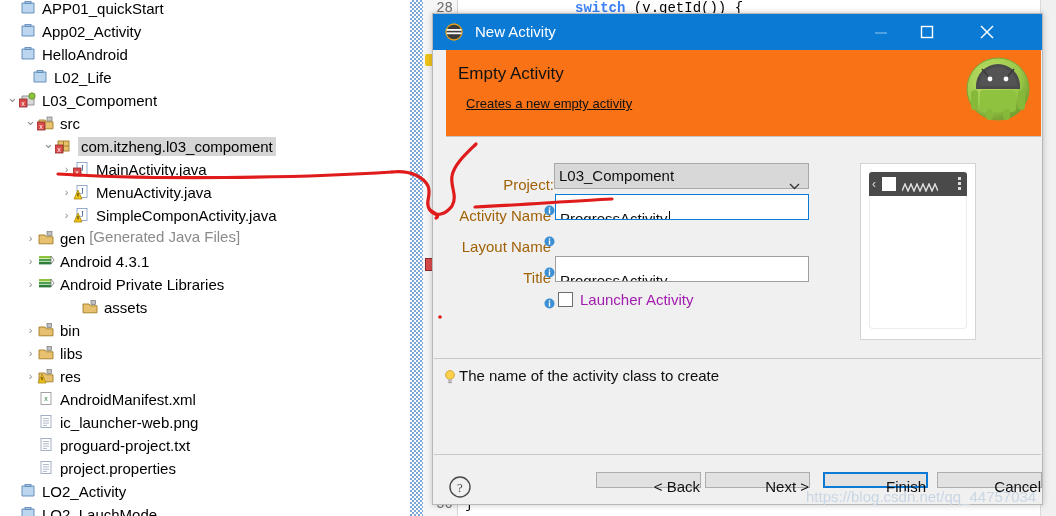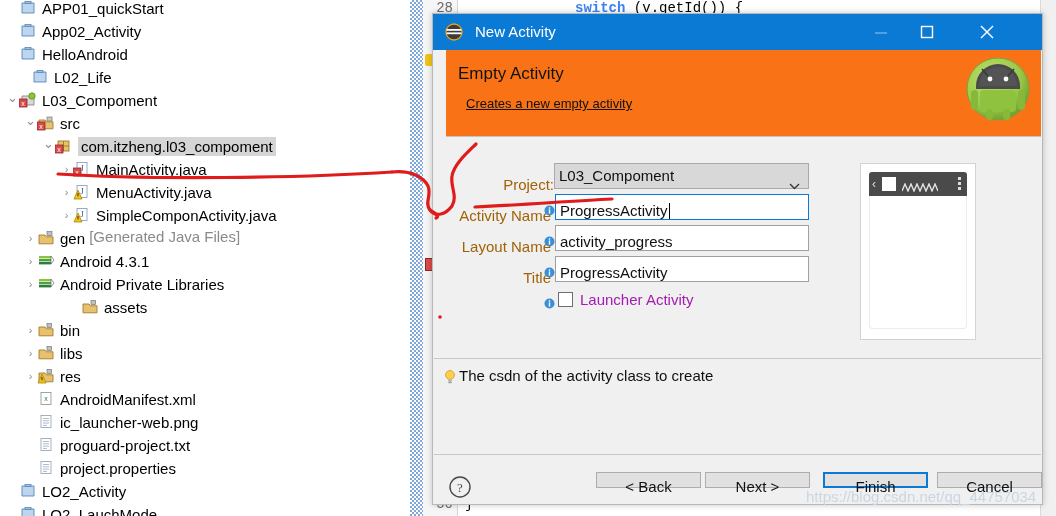--- a/index.html
+++ b/index.html
@@ -89,21 +89,21 @@
   }
   .frow{position:absolute;height:26px;}
   .flabel{
     position:absolute;right:0;top:0;line-height:26px;font-size:15px;color:#a16207;
     white-space:nowrap;text-align:right;margin-top:9px;
   }
   .iicon{position:absolute;width:11px;height:11px;top:8px;}
   .finput{
     position:absolute;height:26px;box-sizing:border-box;
     background:#fff;border:1px solid #a0a0a0;
-    font-size:15px;color:#101010;line-height:24px;padding:4px 4px;
+    font-size:15px;color:#101010;line-height:24px;padding:12px 4px;
     font-family:"Liberation Sans", sans-serif;white-space:nowrap;overflow:hidden;
   }
   .finput.focus{border:1px solid #0b7ad4;}
   .caret{display:inline-block;width:1px;height:16px;background:#000;
          vertical-align:-3px;margin-left:1px;}
   .fcombo{
     position:absolute;height:26px;box-sizing:border-box;
     background:#d8d8d8;border:1px solid #a9a9a9;
     font-size:15px;color:#101010;line-height:24px;padding:0 4px;
   }
@@ -132,21 +132,21 @@
   }
   #hintbar .bulb{position:absolute;left:10px;top:11px;width:12px;height:14px;}
   #hintbar .htxt{position:absolute;left:25px;top:8px;font-size:15px;color:#101010;}
   #footer{
     position:absolute;left:1px;top:440px;right:1px;bottom:1px;
     background:#f0f0f0;border-top:1px solid #c9c9c9;
   }
   .btn{
     position:absolute;top:17px;height:16px;box-sizing:border-box;
     background:#e1e1e1;border:1px solid #adadad;
-    font-size:15px;color:#101010;text-align:center;line-height:28px;
+    font-size:15px;color:#101010;text-align:right;line-height:28px;
     font-family:"Liberation Sans", sans-serif;
   }
   .btn.default{border:2px solid #0b7ad4;background:#e1e1e1;line-height:26px;}
   #helpbtn{position:absolute;left:14px;top:20px;width:24px;height:24px;}
   #watermark{
     position:absolute;left:806px;top:488px;font-size:15px;
     color:#c9d6e4;white-space:nowrap;
     font-family:"Liberation Sans", sans-serif;
   }
   
@@ -393,23 +393,20 @@
     <div class="frow" style="left:0;top:88px;width:420px;">
       <span class="flabel" style="right:303px;">Layout Name</span>
       <span class="iicon" style="left:110px;">
         <svg width="11" height="11" viewBox="0 0 11 11">
             <circle cx="5.5" cy="5.5" r="5" fill="#3b8fd4"></circle>
             <rect x="4.8" y="4.4" width="1.4" height="4.2" fill="#fff"></rect>
             <rect x="4.8" y="2.3" width="1.4" height="1.4" fill="#fff"></rect>
           </svg>
       </span>
     </div>
-    <div class="finput" style="left:121px;top:88px;width:254px;">
-      <span>activity_progress</span>
-    </div>
 
     <div class="frow" style="left:0;top:119px;width:420px;">
       <span class="flabel" style="right:303px;">Title</span>
       <span class="iicon" style="left:110px;">
         <svg width="11" height="11" viewBox="0 0 11 11">
             <circle cx="5.5" cy="5.5" r="5" fill="#3b8fd4"></circle>
             <rect x="4.8" y="4.4" width="1.4" height="4.2" fill="#fff"></rect>
             <rect x="4.8" y="2.3" width="1.4" height="1.4" fill="#fff"></rect>
           </svg>
       </span>
@@ -449,21 +446,21 @@
   </div>
 
   <div id="hintbar">
     <span class="bulb">
       <svg width="12" height="14" viewBox="0 0 12 14">
         <circle cx="6" cy="5" r="4.4" fill="#ffd04b" stroke="#c99a1e" stroke-width="0.8"></circle>
         <rect x="4" y="9.4" width="4" height="2" fill="#b9b9b9"></rect>
         <rect x="4.4" y="11.6" width="3.2" height="1.6" fill="#9a9a9a"></rect>
       </svg>
     </span>
-    <span class="htxt">The csdn of the activity class to create</span>
+    <span class="htxt">The name of the activity class to create</span>
   </div>
 
   <div id="footer">
     <span id="helpbtn">
       <svg width="24" height="24" viewBox="0 0 24 24">
         <circle cx="12" cy="12" r="10" fill="none" stroke="#4a4a4a" stroke-width="1.4"></circle>
         <text x="12" y="17" font-size="13" text-anchor="middle" fill="#4a4a4a" font-family="Liberation Serif, serif">?</text>
       </svg>
     </span>
     <div class="btn" style="left:162px;width:105px;">&lt; Back</div>

